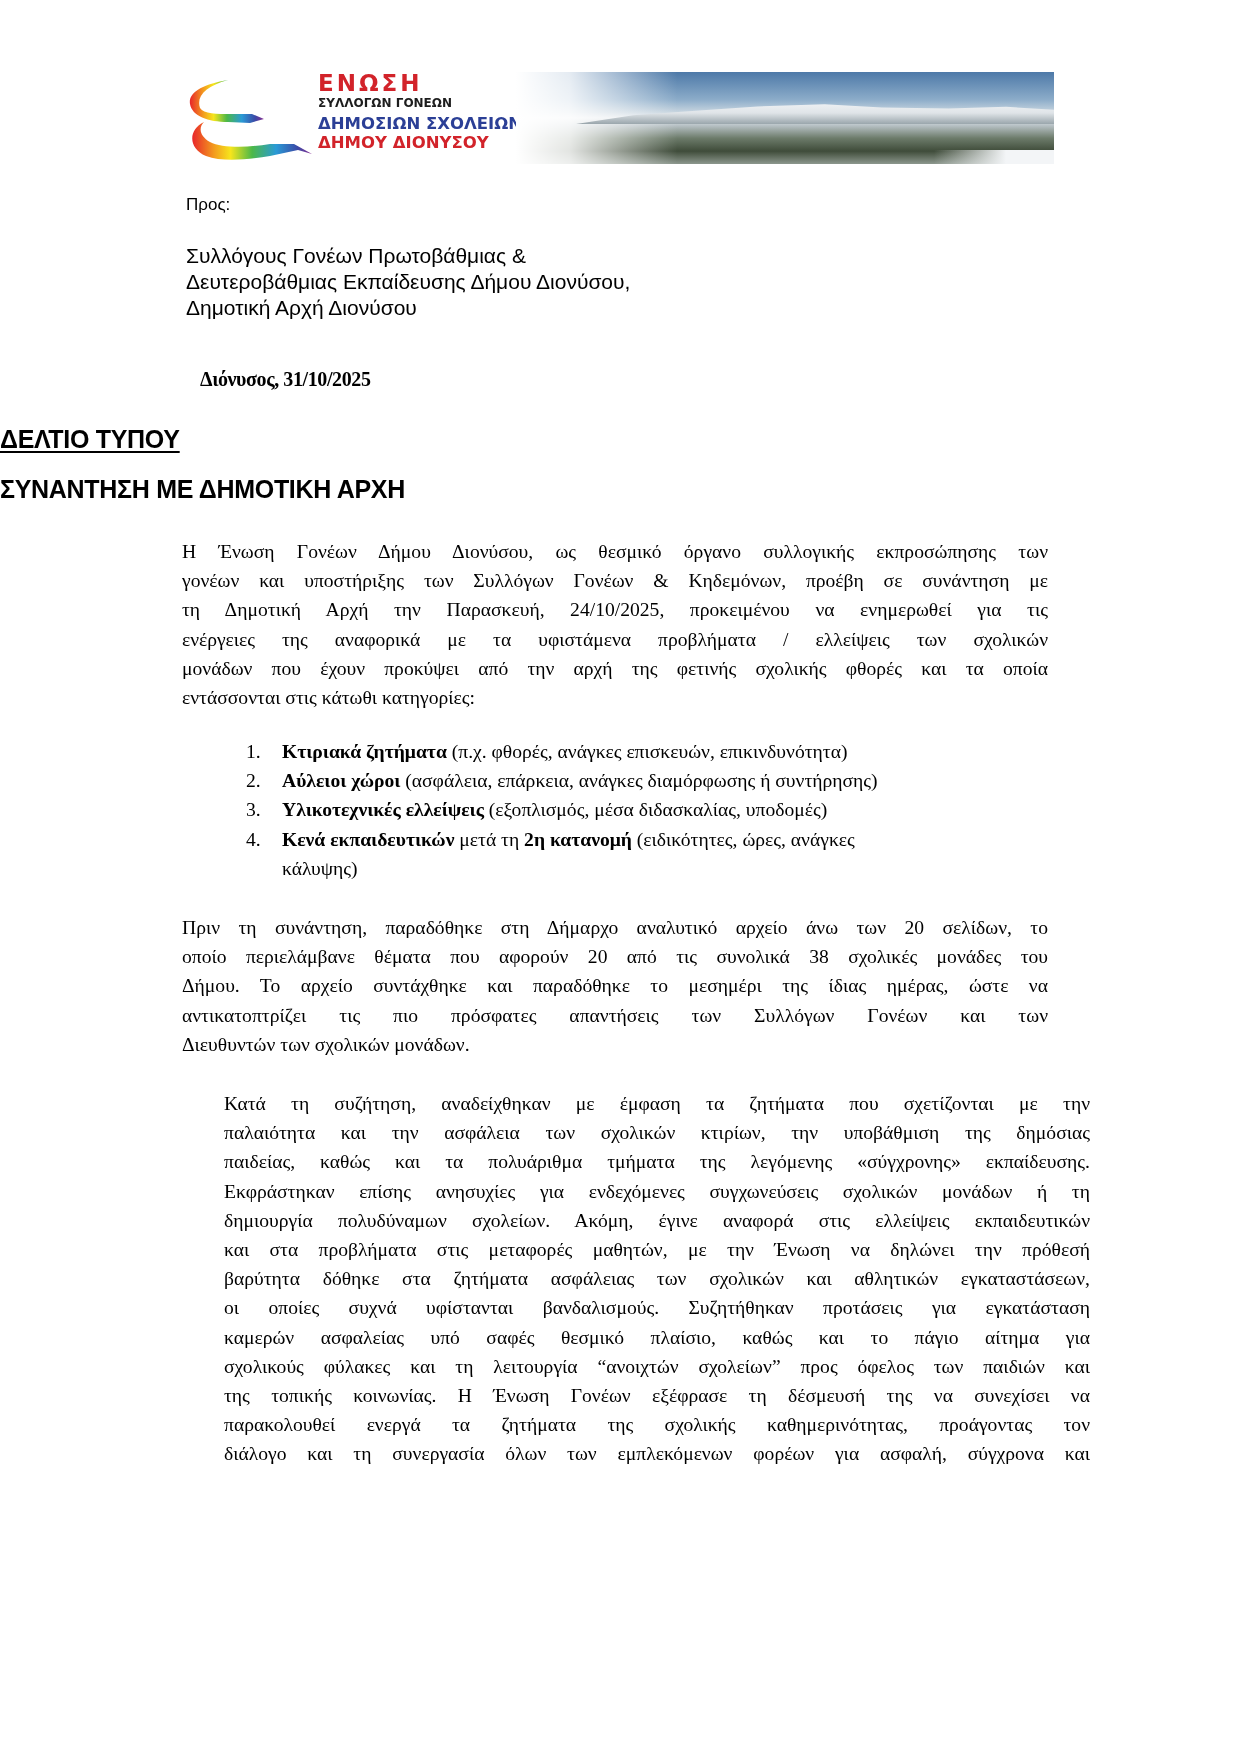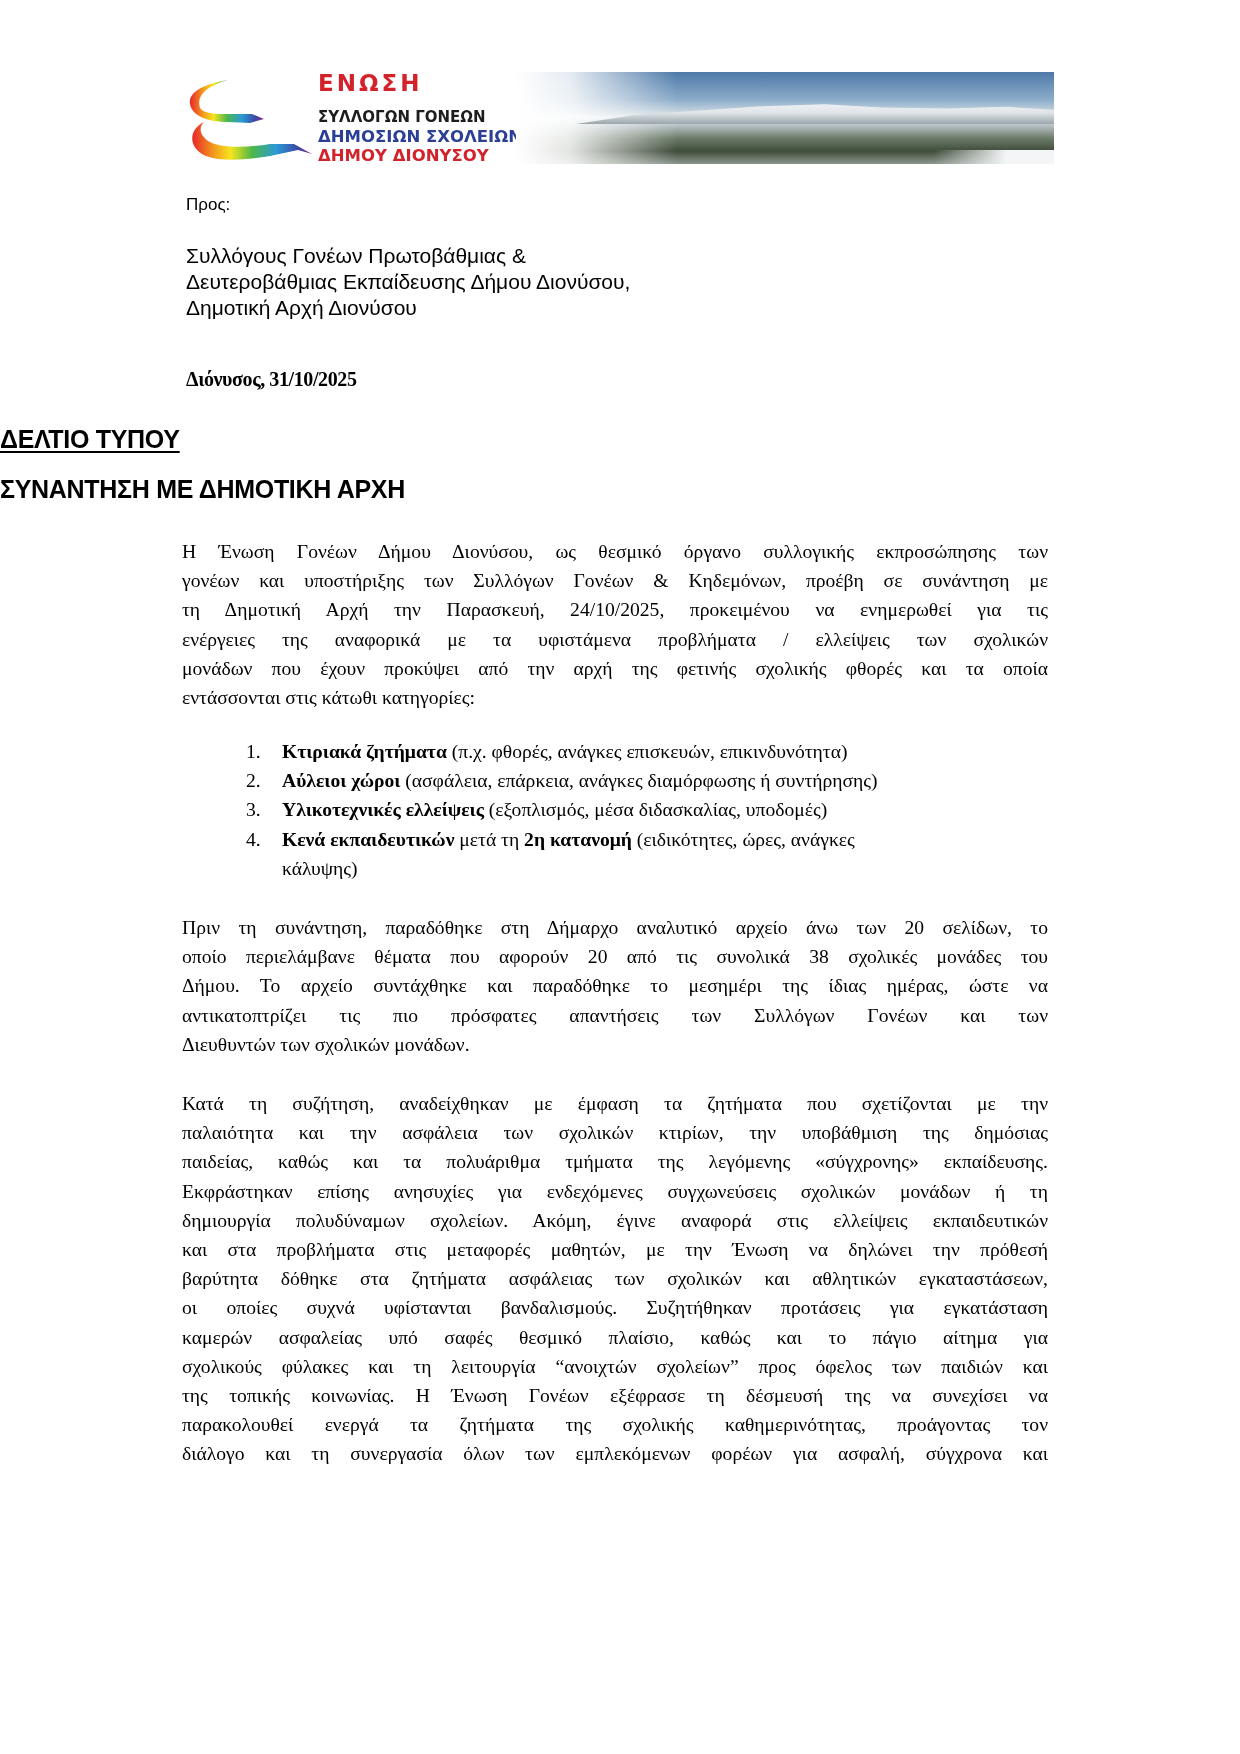--- a/index.html
+++ b/index.html
@@ -4,58 +4,58 @@
 <style>
   html, body { margin: 0; padding: 0; background: #ffffff; }
   body { width: 1240px; height: 1754px; position: relative; overflow: hidden; }
   .page { position: absolute; left: 0; top: 0; width: 1240px; height: 1754px; background: #fff; }
 
   
   .banner { position: absolute; left: 186px; top: 72px; width: 868px; height: 92px; }
   .logo-mark { position: absolute; left: 0; top: 6px; width: 130px; height: 86px; }
   .logo-text { position: absolute; left: 132px; top: 0; font-family: "DejaVu Sans", sans-serif; font-weight: bold; line-height: 1; }
   .logo-text .l1 { color: #d2232a; font-size: 23px; letter-spacing: 3px; height: 24px; }
-  .logo-text .l2 { color: #1d1d1d; font-size: 15px; height: 19px; margin-top: 14px; }
+  .logo-text .l2 { color: #1d1d1d; font-size: 12px; height: 19px; margin-top: 1px; }
   .logo-text .l3 { color: #2b3f96; font-size: 16.5px; height: 19px; }
   .logo-text .l4 { color: #d2232a; font-size: 16.5px; height: 19px; }
   .photo { position: absolute; left: 330px; top: 0; width: 538px; height: 92px;
     background:
       linear-gradient(90deg, rgba(255,255,255,1) 0%, rgba(255,255,255,0.85) 10%, rgba(255,255,255,0) 30%),
       linear-gradient(180deg, #4d79a8 0%, #8cacc9 30%, #c9d6e0 44%, #e8ecef 50%, #b8c2c6 58%, #6c7b6a 72%, #3f4c3a 86%, #8c978d 100%);
   }
   .photo .ridge { position: absolute; left: 60px; right: 0; top: 30px; height: 22px;
     background: linear-gradient(180deg, #f1f3f5 0%, #dfe4e8 50%, #9aa6ac 100%);
     clip-path: polygon(0% 100%, 12% 60%, 25% 40%, 38% 20%, 52% 10%, 64% 25%, 78% 30%, 90% 22%, 100% 35%, 100% 100%); }
   .photo .snow { position: absolute; right: 0; bottom: 0; width: 120px; height: 14px; background: linear-gradient(90deg, rgba(255,255,255,0) 0%, #f3f5f7 60%); }
 
   
   .sans { font-family: "Liberation Sans", sans-serif; color: #000; }
   .serif { font-family: "Liberation Serif", serif; color: #000; }
 
   .to-label { position: absolute; left: 186px; top: 195px; font-size: 17px; }
   .recipients { position: absolute; left: 186px; top: 243px; font-size: 21px; line-height: 26px; }
   .recipients div { white-space: nowrap; }
 
-  .date { position: absolute; left: 186px; top: 368px; font-size: 20px; font-weight: bold; font-stretch: condensed; letter-spacing: -0.4px; text-align: right; }
+  .date { position: absolute; left: 200px; top: 368px; font-size: 20px; font-weight: bold; font-stretch: condensed; letter-spacing: -0.4px; text-align: right; }
 
   .title { position: absolute; left: 0; width: 1240px; text-align: left; font-weight: bold; font-size: 25px; letter-spacing: -0.3px; }
   .title-1 { top: 425px; text-decoration: underline; text-underline-offset: 3px; }
   .title-2 { top: 475px; }
 
   .para { position: absolute; left: 182px; width: 866px; font-size: 19.6px; line-height: 29.2px; text-align: justify; }
   .para span.line { display: block; text-align: justify; text-align-last: justify; white-space: nowrap; }
   .para span.last { text-align-last: left; }
 
   .p1 { top: 537px; }
   .list { position: absolute; left: 246px; top: 737px; width: 800px; font-size: 19.6px; line-height: 29.2px; }
   .list .item { position: relative; padding-left: 36px; }
   .list .num { position: absolute; left: 0; }
   .list b { font-weight: bold; }
   .p2 { top: 913px; }
-  .p3 { top: 1089px; }
+  .p3 { top: 1089px; margin-left: 42px; }
 </style>
 </head>
 <body>
 
 <div class="page">
 
   <div class="banner">
     <svg class="logo-mark" viewBox="0 0 130 86">
       <defs>
         <linearGradient id="rb" x1="0" y1="0" x2="1" y2="0">

